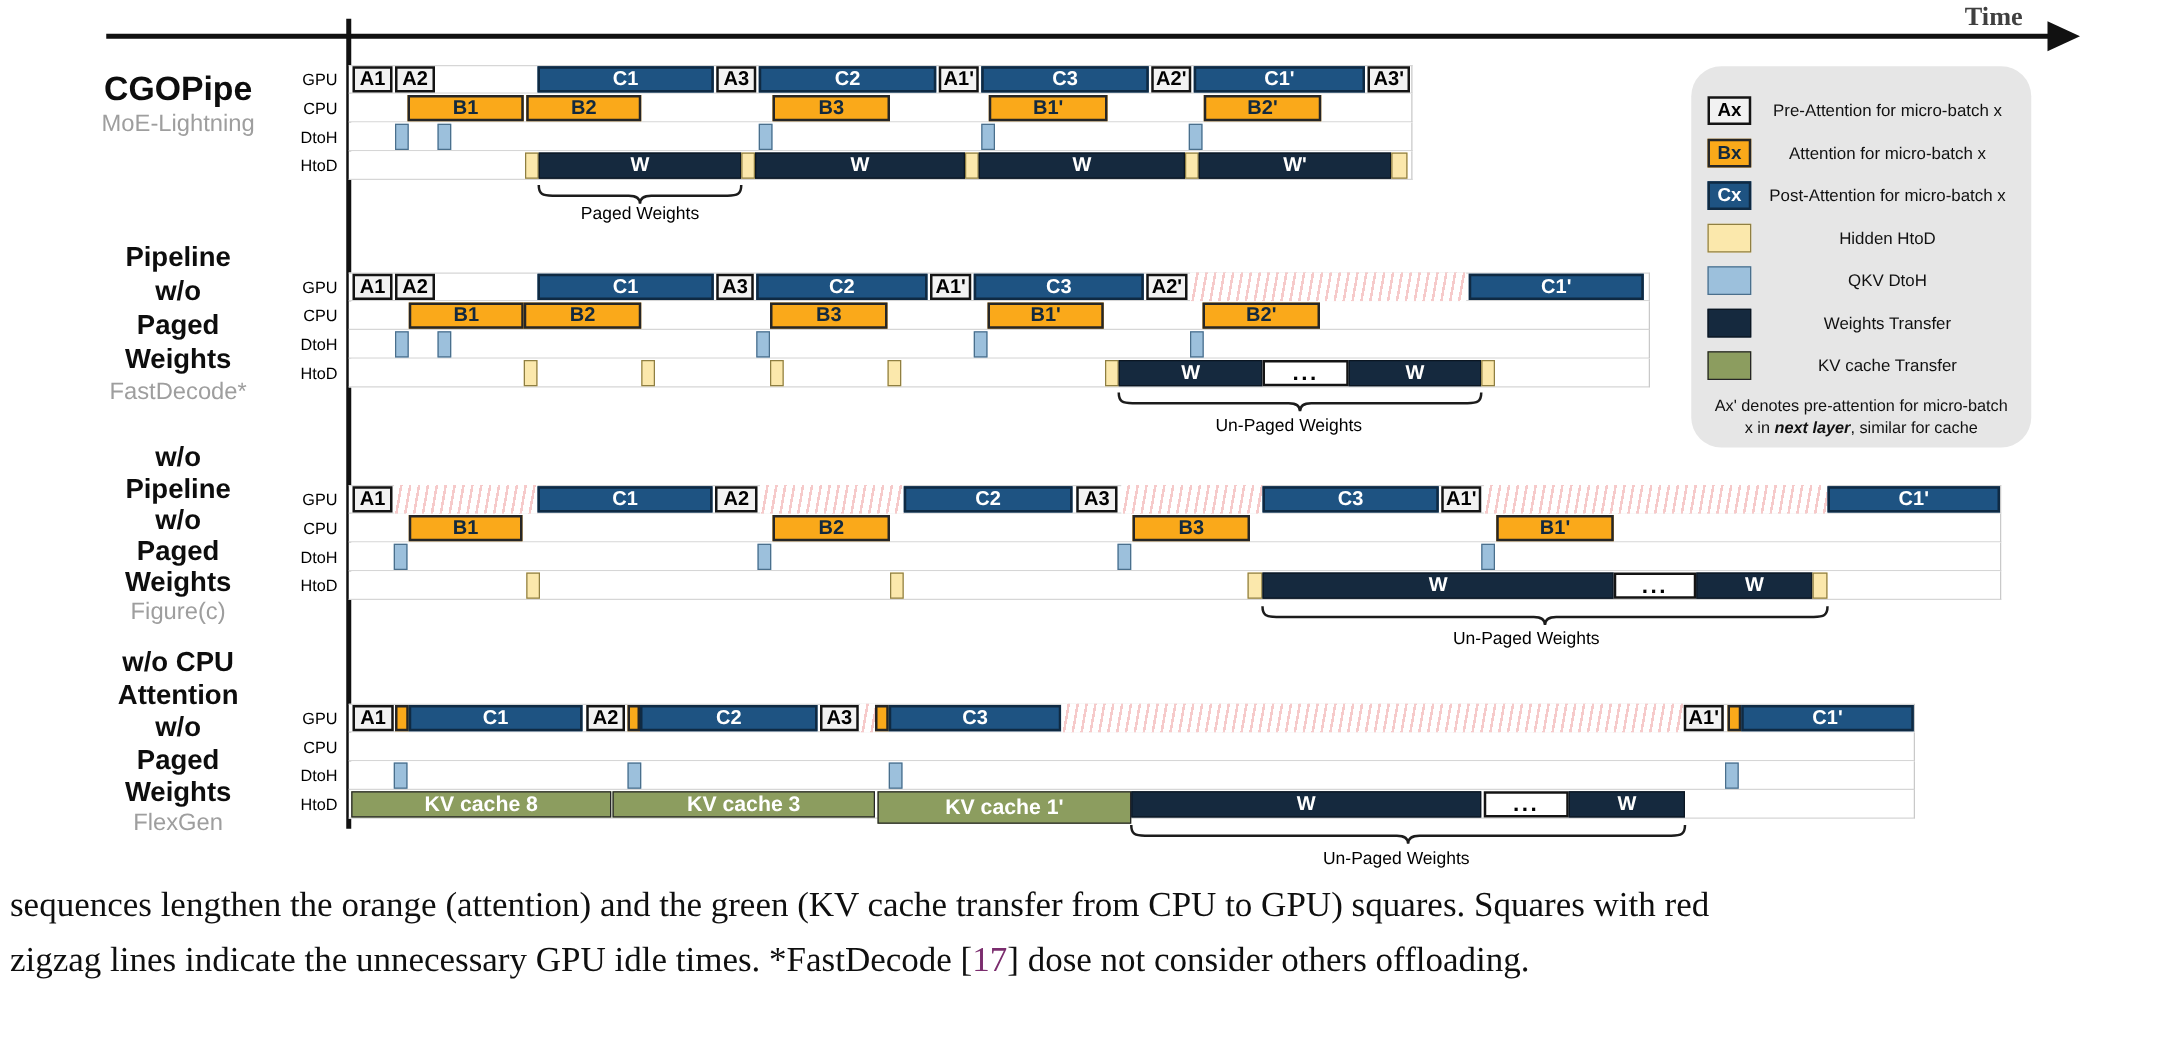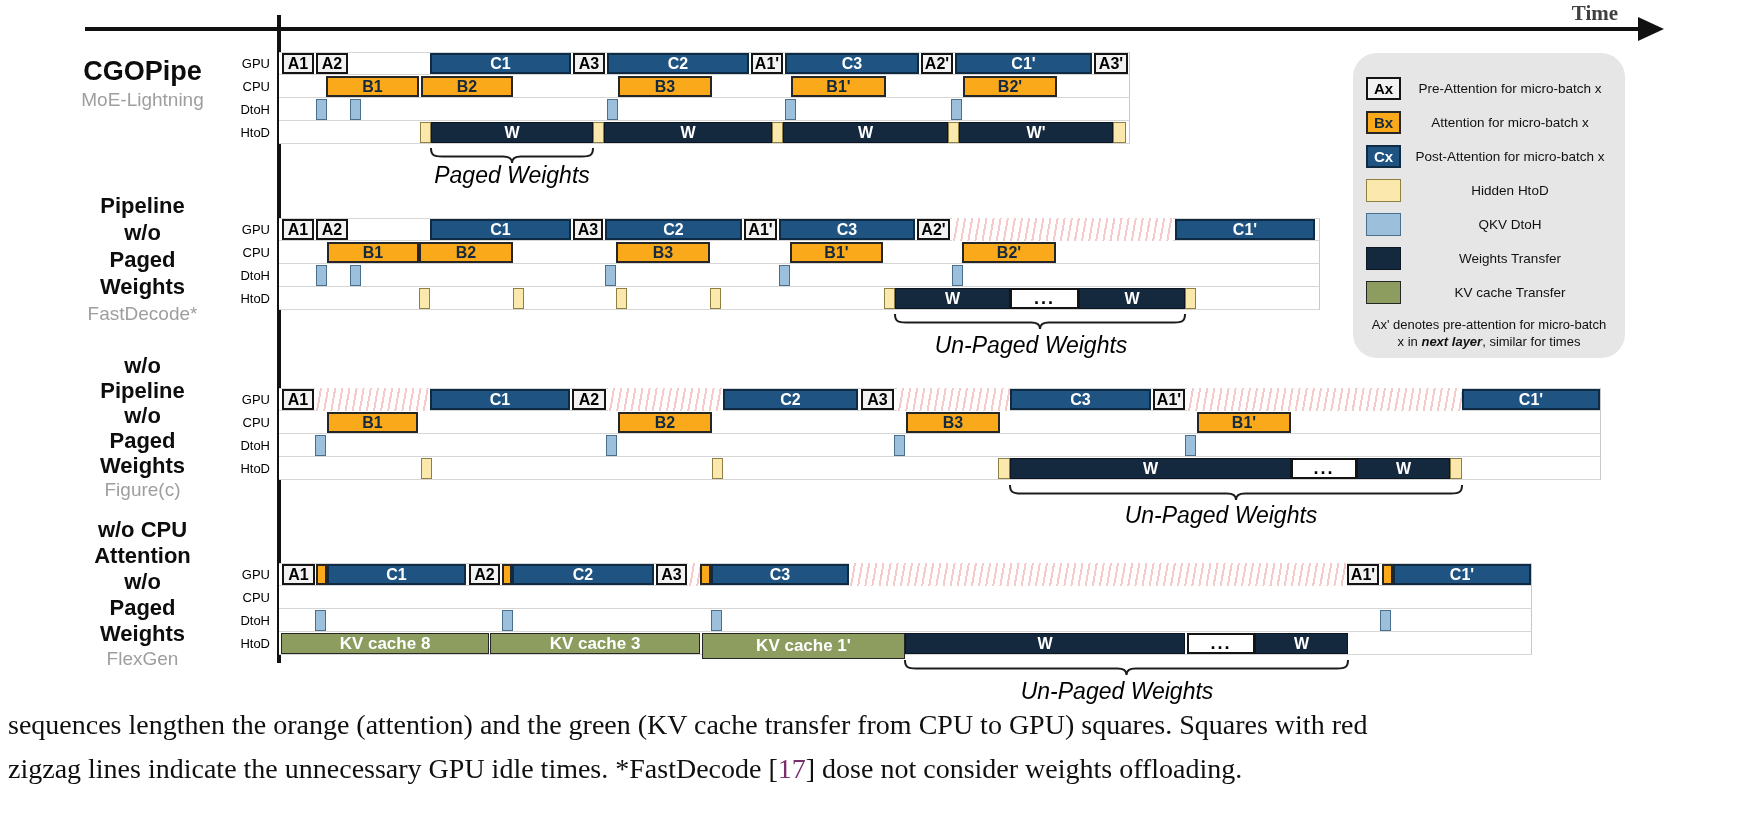--- a/index.html
+++ b/index.html
@@ -25,21 +25,21 @@
         font-weight:bold;font-size:16px;overflow:hidden;white-space:nowrap;}
   .pre{background:#F2F2F2;border:2px solid #141414;color:#000;}
   .post{background:#1E5382;border:2px solid #0f2a43;color:#fff;}
   .attn{background:#FAA91A;border:2px solid #262626;color:#13293e;}
   .hidden-blk{background:#FBE8AC;border:1px solid #8f7f42;}
   .qkv{background:#9CC0DC;border:1px solid #4a6f8c;}
   .wblk{background:#15293E;border:1px solid #0b1622;color:#fff;}
   .kv{background:#8C9D5F;border:1px solid #262626;color:#fff;font-size:17px;}
   .dots{background:#fff;border:2px solid #141414;color:#000;letter-spacing:2px;font-size:18px;}
   .idle{background:repeating-linear-gradient(100deg,#ffffff 0px,#ffffff 5px,#f6caca 5px,#f6caca 7px);}
-  .brace-label{position:absolute;text-align:center;font-size:23px;color:#000;font-style:italic;}
+  .brace-label{position:absolute;text-align:center;font-size:14px;color:#000;}
   .brace-svg{position:absolute;overflow:visible;}
   
   #legend{left:1353px;top:53px;width:272px;height:305px;background:#E6E6E6;border-radius:24px;}
   .lg-swatch{position:absolute;left:13px;width:35px;height:23px;box-sizing:border-box;
         display:flex;align-items:center;justify-content:center;font-weight:bold;font-size:15px;}
   .lg-text{position:absolute;left:52px;width:210px;height:23px;display:flex;align-items:center;
         justify-content:center;font-size:13.5px;color:#111;text-align:center;}
   #legend-note{position:absolute;left:8px;top:263px;width:256px;text-align:center;
         font-size:13px;color:#111;line-height:17px;}
   
@@ -248,22 +248,22 @@
         <div class="lg-text" style="top: 126px;">Hidden HtoD</div>
         <div class="lg-swatch qkv" style="top: 160px;"></div>
         <div class="lg-text" style="top: 160px;">QKV DtoH</div>
         <div class="lg-swatch wblk" style="top: 194px;"></div>
         <div class="lg-text" style="top: 194px;">Weights Transfer</div>
         <div class="lg-swatch kv" style="top: 228px;"></div>
         <div class="lg-text" style="top: 228px;">KV cache Transfer</div>
       </div>
     <div id="legend-note">
       <span>Ax' denotes pre-attention for micro-batch</span><br>
-      <span>x in </span><b><i><span>next layer</span></i></b><span>, similar for times</span>
+      <span>x in </span><b><i><span>next layer</span></i></b><span>, similar for cache</span>
     </div>
   </div>
 
   <div class="abs" id="caption">
     <div class="cap-line">sequences lengthen the orange (attention) and the green (KV cache transfer from CPU to GPU) squares. Squares with red</div>
-    <div class="cap-line"><span>zigzag lines indicate the unnecessary GPU idle times. *FastDecode [</span><span class="cite">17</span><span>] dose not consider weights offloading.</span></div>
+    <div class="cap-line"><span>zigzag lines indicate the unnecessary GPU idle times. *FastDecode [</span><span class="cite">17</span><span>] dose not consider others offloading.</span></div>
   </div>
 
 </div>
 
 </body></html>

